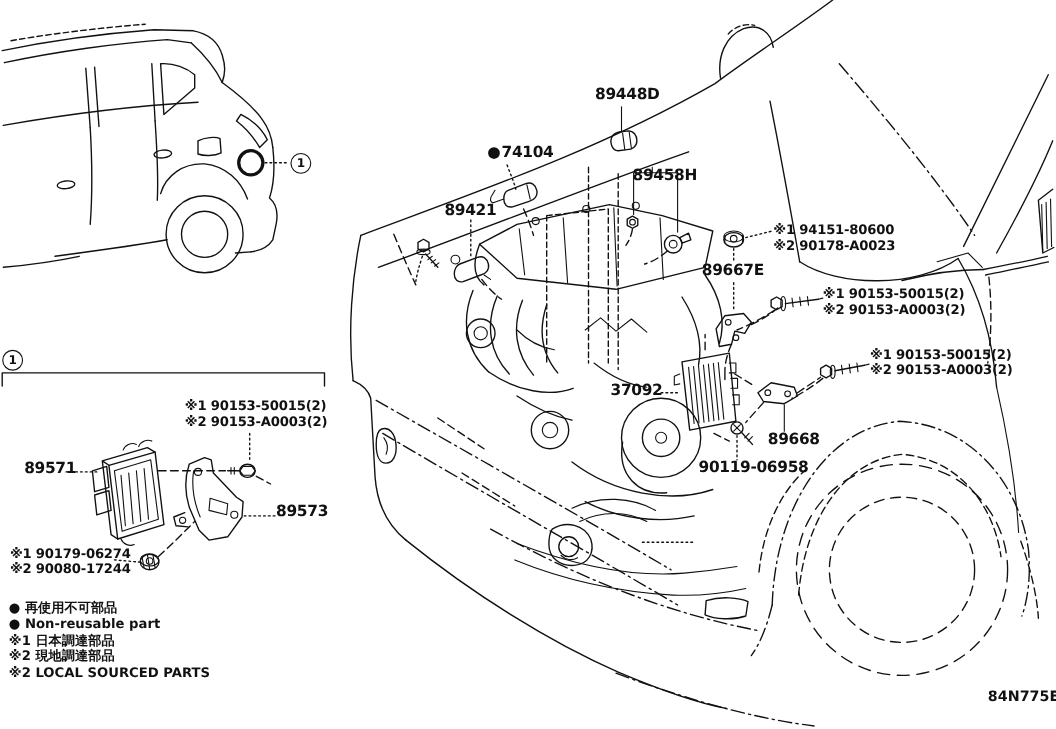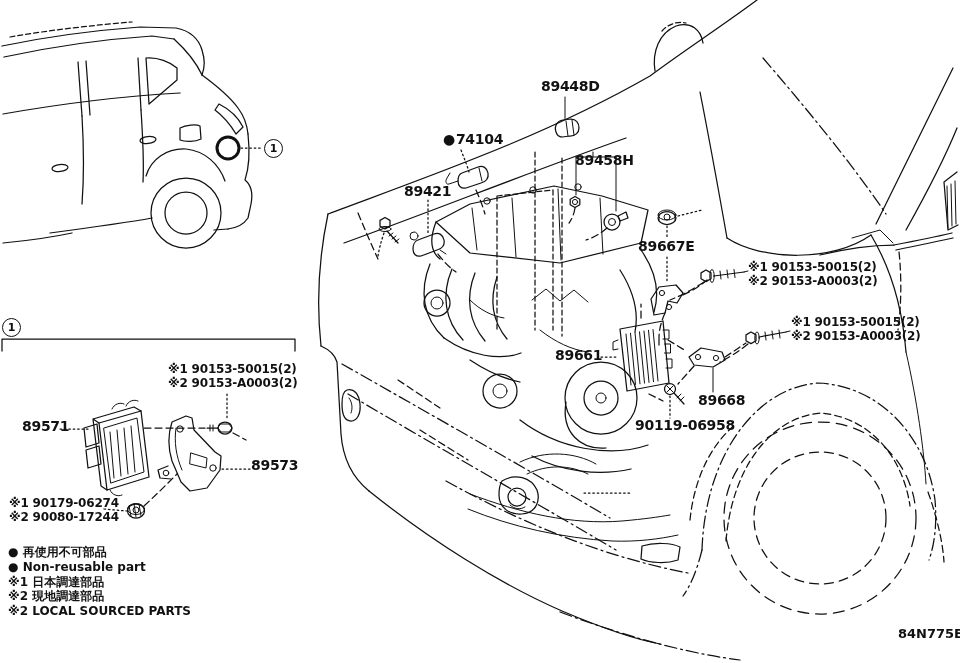--- a/index.html
+++ b/index.html
@@ -277,34 +277,38 @@
 <div class="callout" style="left:2px;top:318px;">1</div>
 
 <div class="lbl" style="left:541px;top:79px;">89448D</div>
 
 <div class="lbl" style="left:443px;top:132px;"><span class="bullet">●</span><span>74104</span></div>
 
 <div class="lbl" style="left:575px;top:153px;">89458H</div>
 <div class="lbl" style="left:404px;top:184px;">89421</div>
 
 
+<div class="note" style="left:703px;top:203px;">
+  <div>※1 94151-80600</div>
+  <div>※2 90178-A0023</div>
+</div>
 
 <div class="lbl" style="left:638px;top:239px;">89667E</div>
 
 <div class="note" style="left:748px;top:261px;">
   <div>※1 90153-50015(2)</div>
   <div>※2 90153-A0003(2)</div>
 </div>
 
 <div class="note" style="left:791px;top:316px;">
   <div>※1 90153-50015(2)</div>
   <div>※2 90153-A0003(2)</div>
 </div>
 
-<div class="lbl" style="left:555px;top:348px;">89661</div>
+<div class="lbl" style="left:555px;top:348px;">37092</div>
 <div class="lbl" style="left:698px;top:393px;">89668</div>
 <div class="lbl" style="left:635px;top:418px;">90119-06958</div>
 
 <div class="note" style="left:168px;top:363px;">
   <div>※1 90153-50015(2)</div>
   <div>※2 90153-A0003(2)</div>
 </div>
 
 <div class="lbl" style="left:22px;top:419px;">89571</div>
 <div class="lbl" style="left:251px;top:458px;">89573</div>

